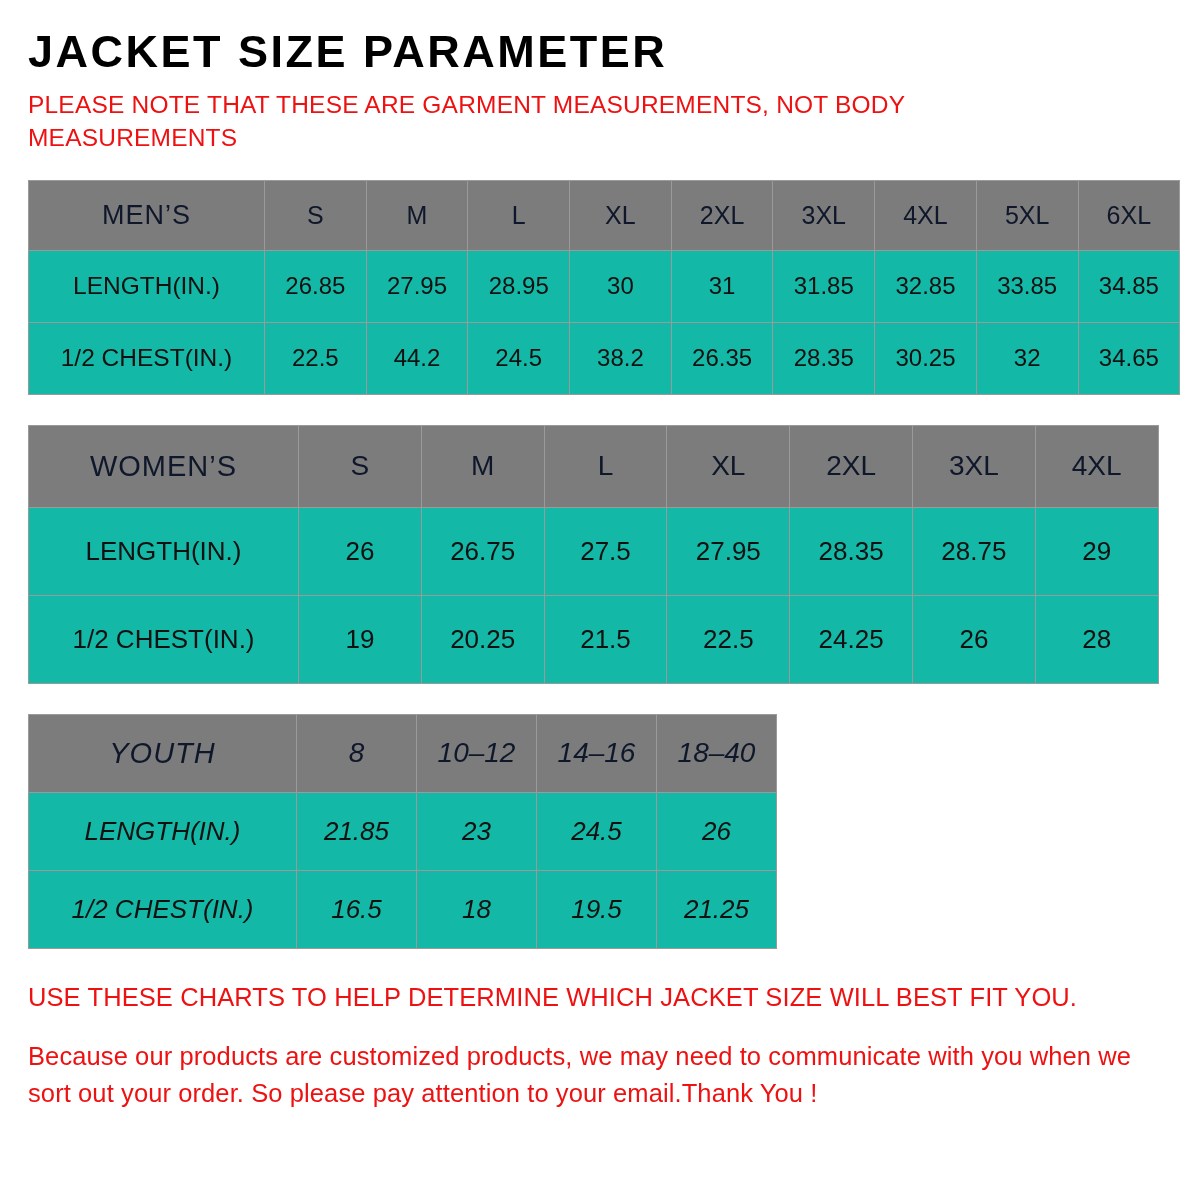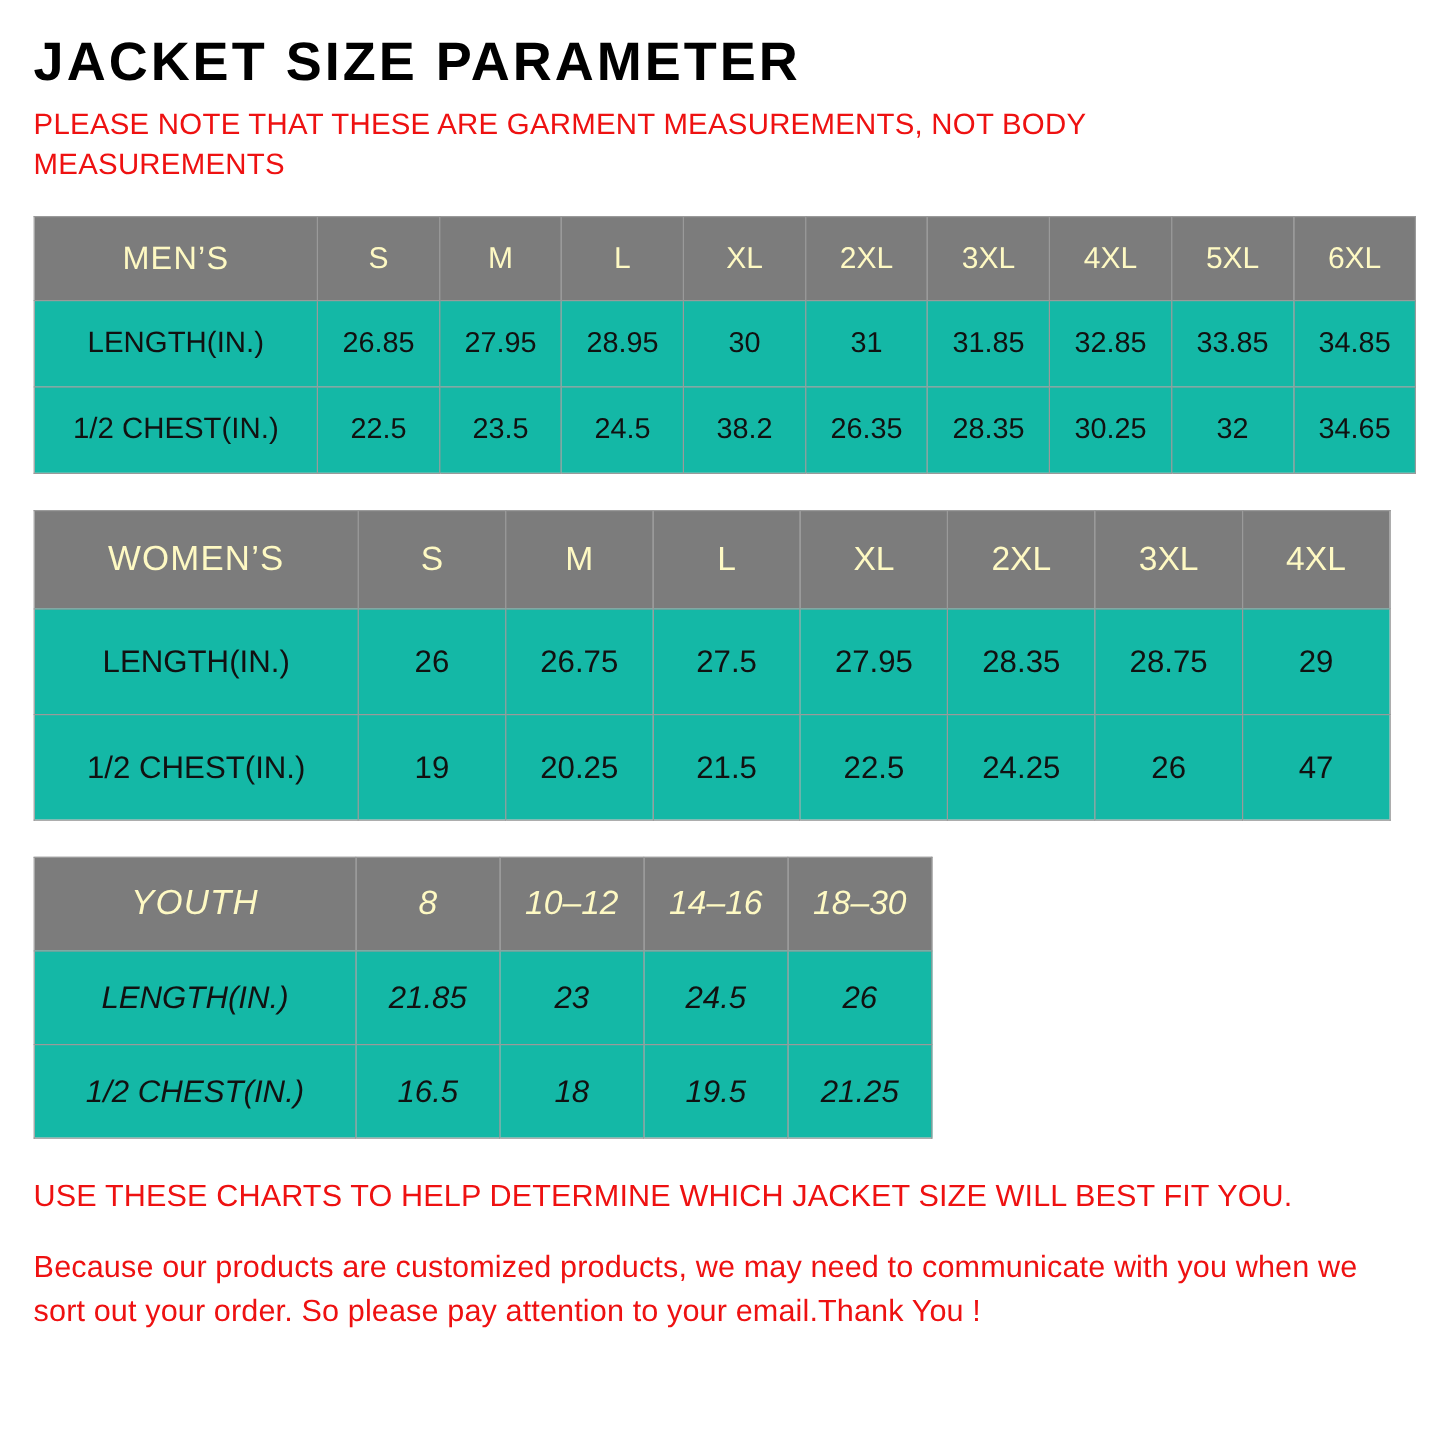--- a/index.html
+++ b/index.html
@@ -38,21 +38,21 @@
   }
   td, th {
     border: 1px solid #9a9a9a;
     text-align: center;
     vertical-align: middle;
     font-weight: normal;
     padding: 0;
   }
   .hdr td {
     background: #7c7c7c;
-    color: #fef9c3;
+    color: #0f172a;
   }
   .hdr .label-cell {
     font-size: 27px;
     letter-spacing: 1px;
     height: 70px;
   }
   .hdr .size-cell {
     font-size: 25px;
     height: 70px;
   }
@@ -142,21 +142,21 @@
         <td>30</td>
         <td>31</td>
         <td>31.85</td>
         <td>32.85</td>
         <td>33.85</td>
         <td>34.85</td>
       </tr>
       <tr class="body-row">
         <td class="label-cell">1/2 CHEST(IN.)</td>
         <td>22.5</td>
-        <td>23.5</td>
+        <td>44.2</td>
         <td>24.5</td>
         <td>38.2</td>
         <td>26.35</td>
         <td>28.35</td>
         <td>30.25</td>
         <td>32</td>
         <td>34.65</td>
       </tr>
     </tbody>
   </table>
@@ -194,40 +194,40 @@
         <td>29</td>
       </tr>
       <tr class="body-row">
         <td class="label-cell">1/2 CHEST(IN.)</td>
         <td>19</td>
         <td>20.25</td>
         <td>21.5</td>
         <td>22.5</td>
         <td>24.25</td>
         <td>26</td>
-        <td>47</td>
+        <td>28</td>
       </tr>
     </tbody>
   </table>
 
   <table class="youth">
     <colgroup>
       <col class="lbl">
         <col class="sz">
         <col class="sz">
         <col class="sz">
         <col class="sz">
     </colgroup>
     <tbody>
       <tr class="hdr">
         <td class="label-cell">YOUTH</td>
         <td class="size-cell">8</td>
         <td class="size-cell">10–12</td>
         <td class="size-cell">14–16</td>
-        <td class="size-cell">18–30</td>
+        <td class="size-cell">18–40</td>
       </tr>
       <tr class="body-row">
         <td class="label-cell">LENGTH(IN.)</td>
         <td>21.85</td>
         <td>23</td>
         <td>24.5</td>
         <td>26</td>
       </tr>
       <tr class="body-row">
         <td class="label-cell">1/2 CHEST(IN.)</td>

